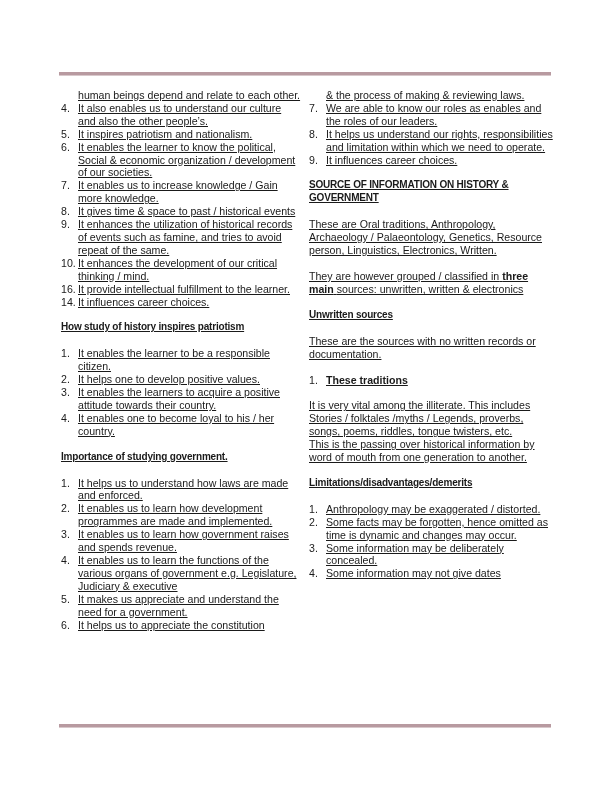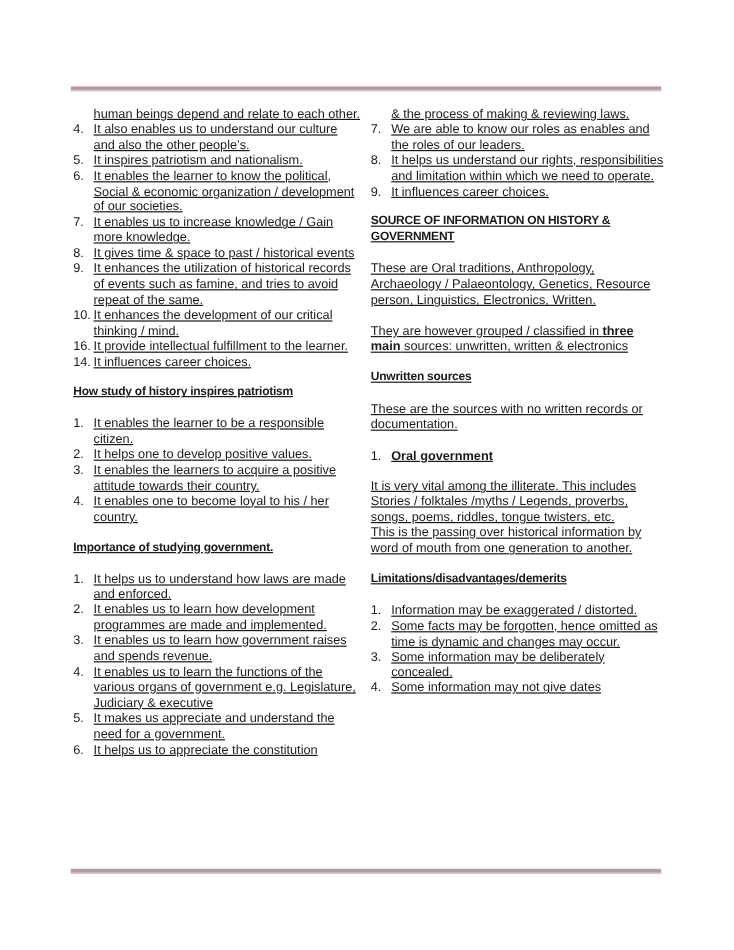--- a/index.html
+++ b/index.html
@@ -81,29 +81,29 @@
   <div class="gap"></div>
   <p>These are Oral traditions, Anthropology, Archaeology / Palaeontology, Genetics, Resource person, Linguistics, Electronics, Written.</p>
   <div class="gap"></div>
   <p><span>They are however grouped / classified in</span> <b>three main</b> <span>sources: unwritten, written &amp; electronics</span></p>
   <div class="gap"></div>
   <h3>Unwritten sources</h3>
   <div class="gap"></div>
   <p>These are the sources with no written records or documentation.</p>
   <div class="gap"></div>
   <ol>
-    <li><span class="num">1.</span><b>Oral government</b></li>
+    <li><span class="num">1.</span><b>These traditions</b></li>
   </ol>
   <div class="gap"></div>
   <p>It is very vital among the illiterate. This includes Stories / folktales /myths / Legends, proverbs, songs, poems, riddles, tongue twisters, etc.</p>
   <p>This is the passing over historical information by word of mouth from one generation to another.</p>
   <div class="gap"></div>
   <h3>Limitations/disadvantages/demerits</h3>
   <div class="gap"></div>
   <ol>
-    <li><span class="num">1.</span><span>Information may be exaggerated / distorted.</span></li>
+    <li><span class="num">1.</span><span>Anthropology may be exaggerated / distorted.</span></li>
     <li><span class="num">2.</span><span>Some facts may be forgotten, hence omitted as time is dynamic and changes may occur.</span></li>
     <li><span class="num">3.</span><span>Some information may be deliberately concealed.</span></li>
     <li><span class="num">4.</span><span>Some information may not give dates</span></li>
   </ol>
 </div>
 
 <div class="rule bottom"></div>
 
 </body></html>

